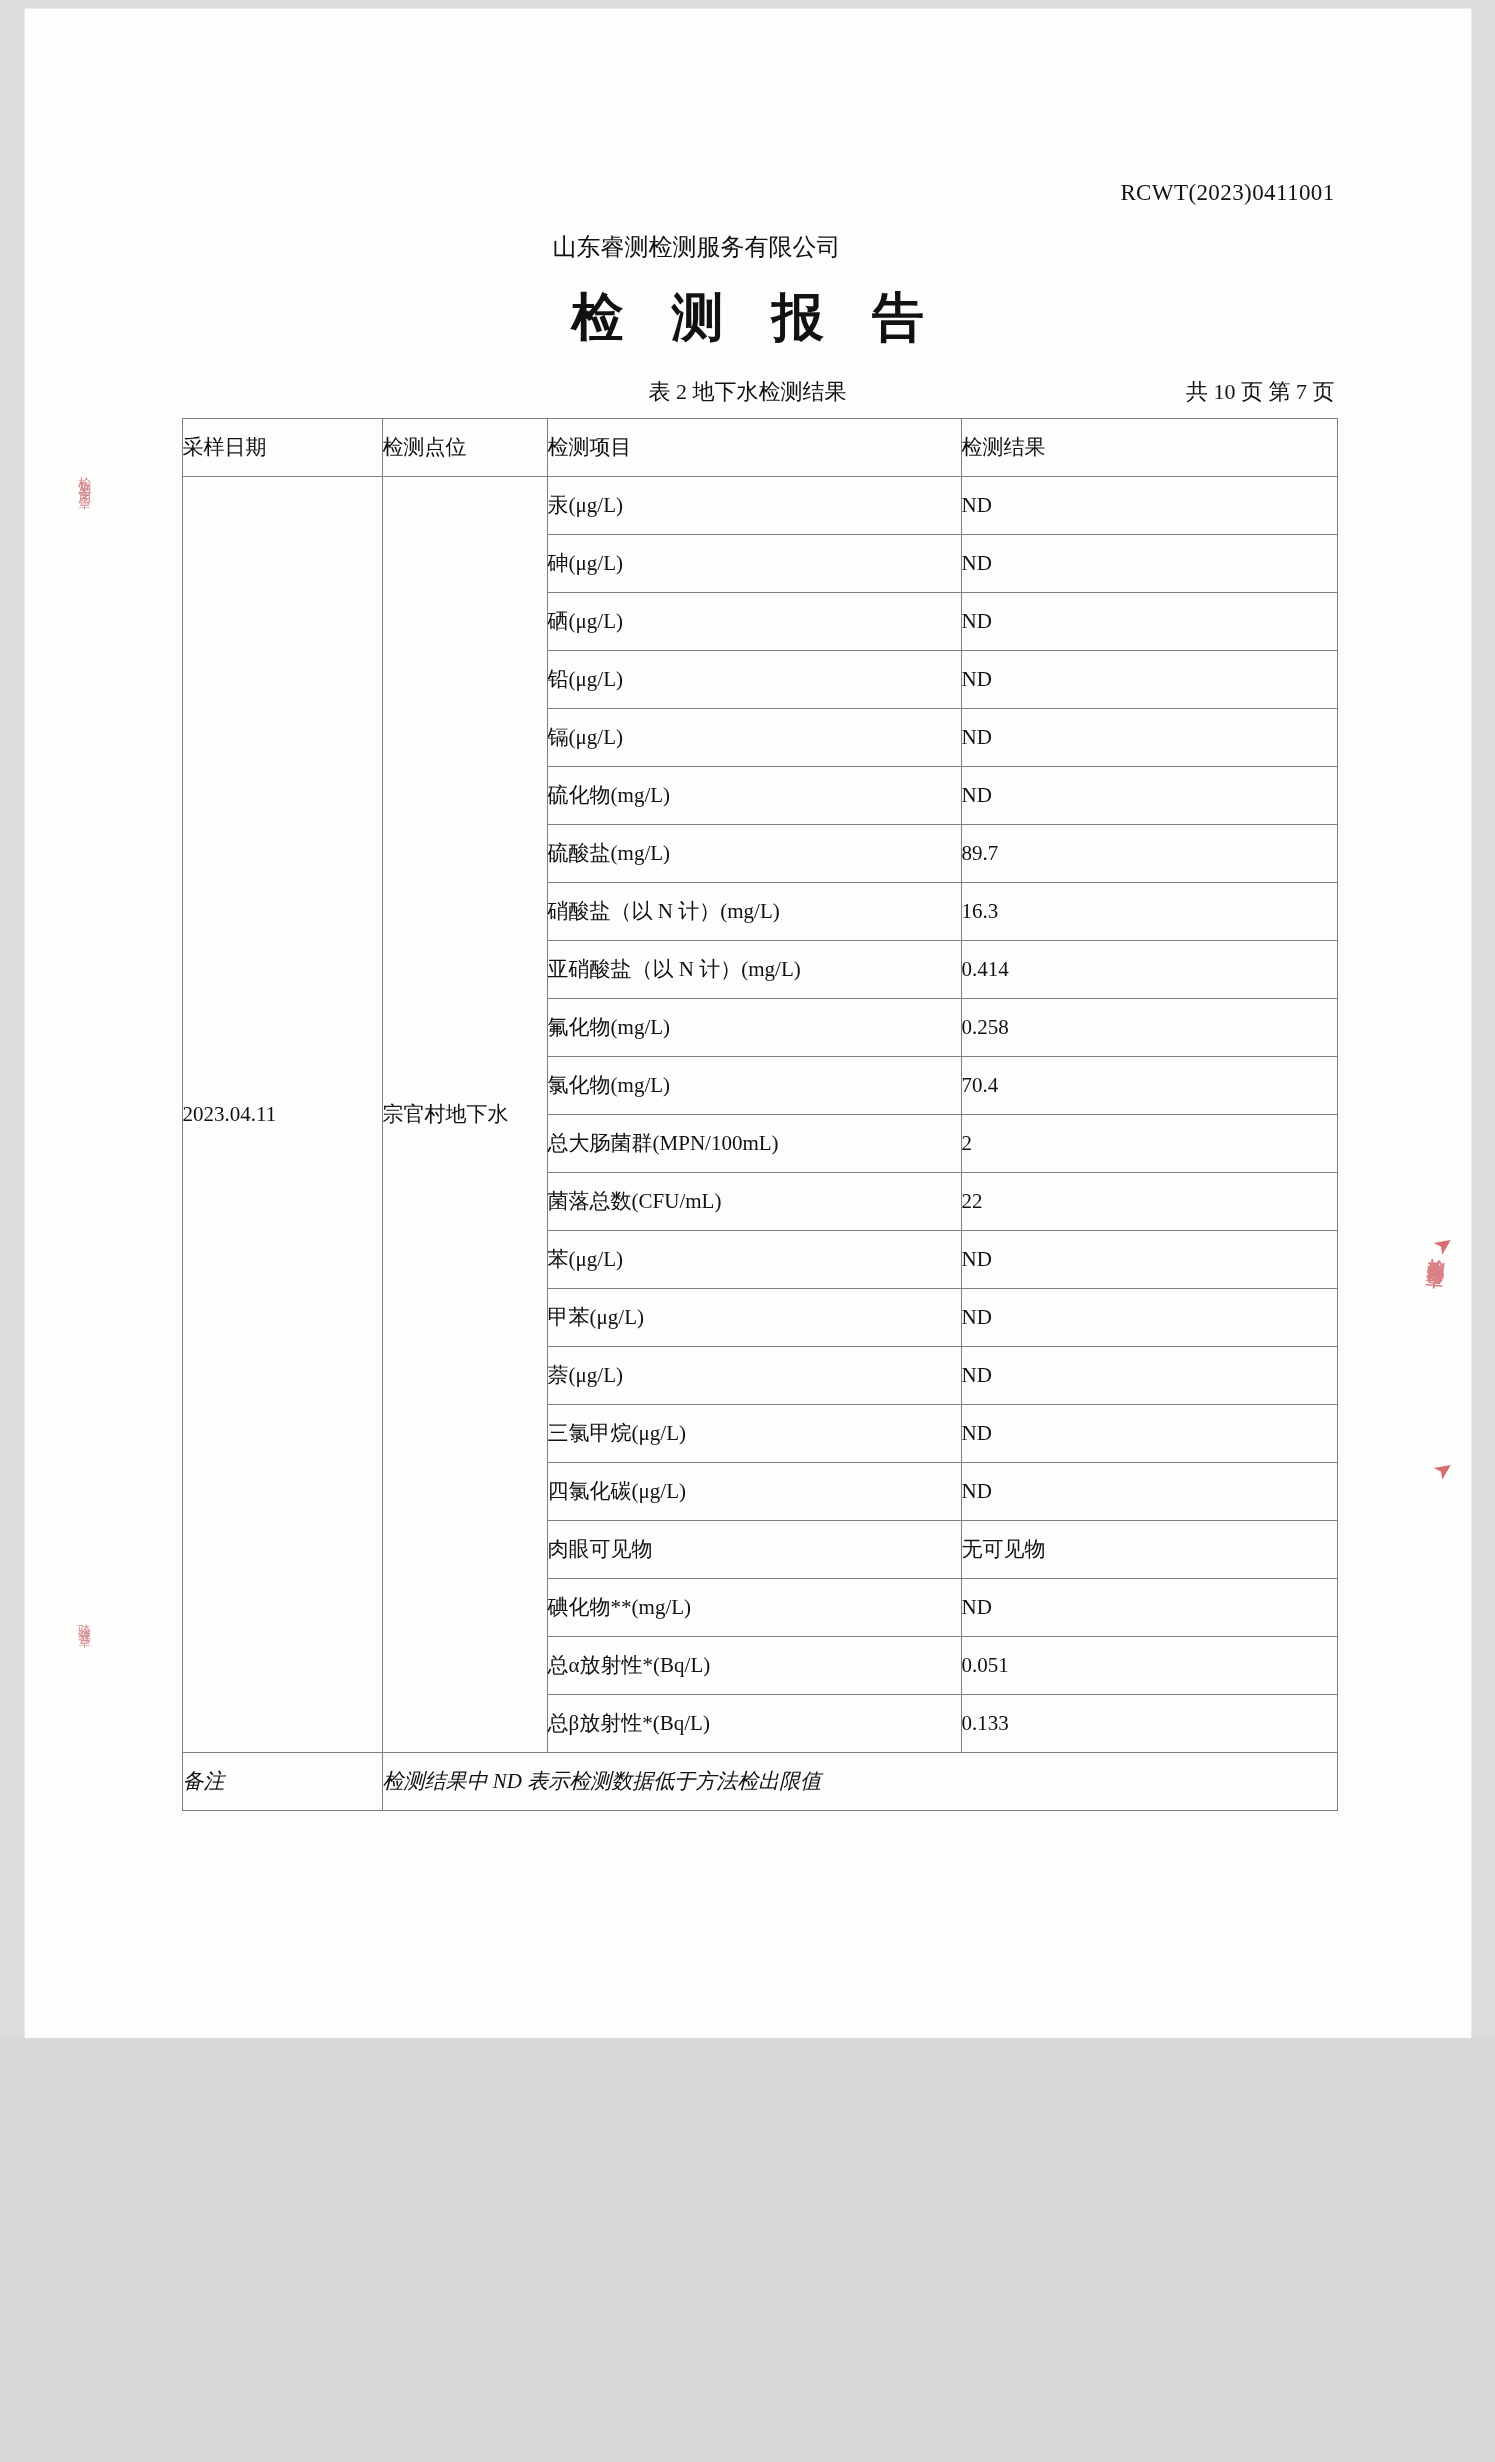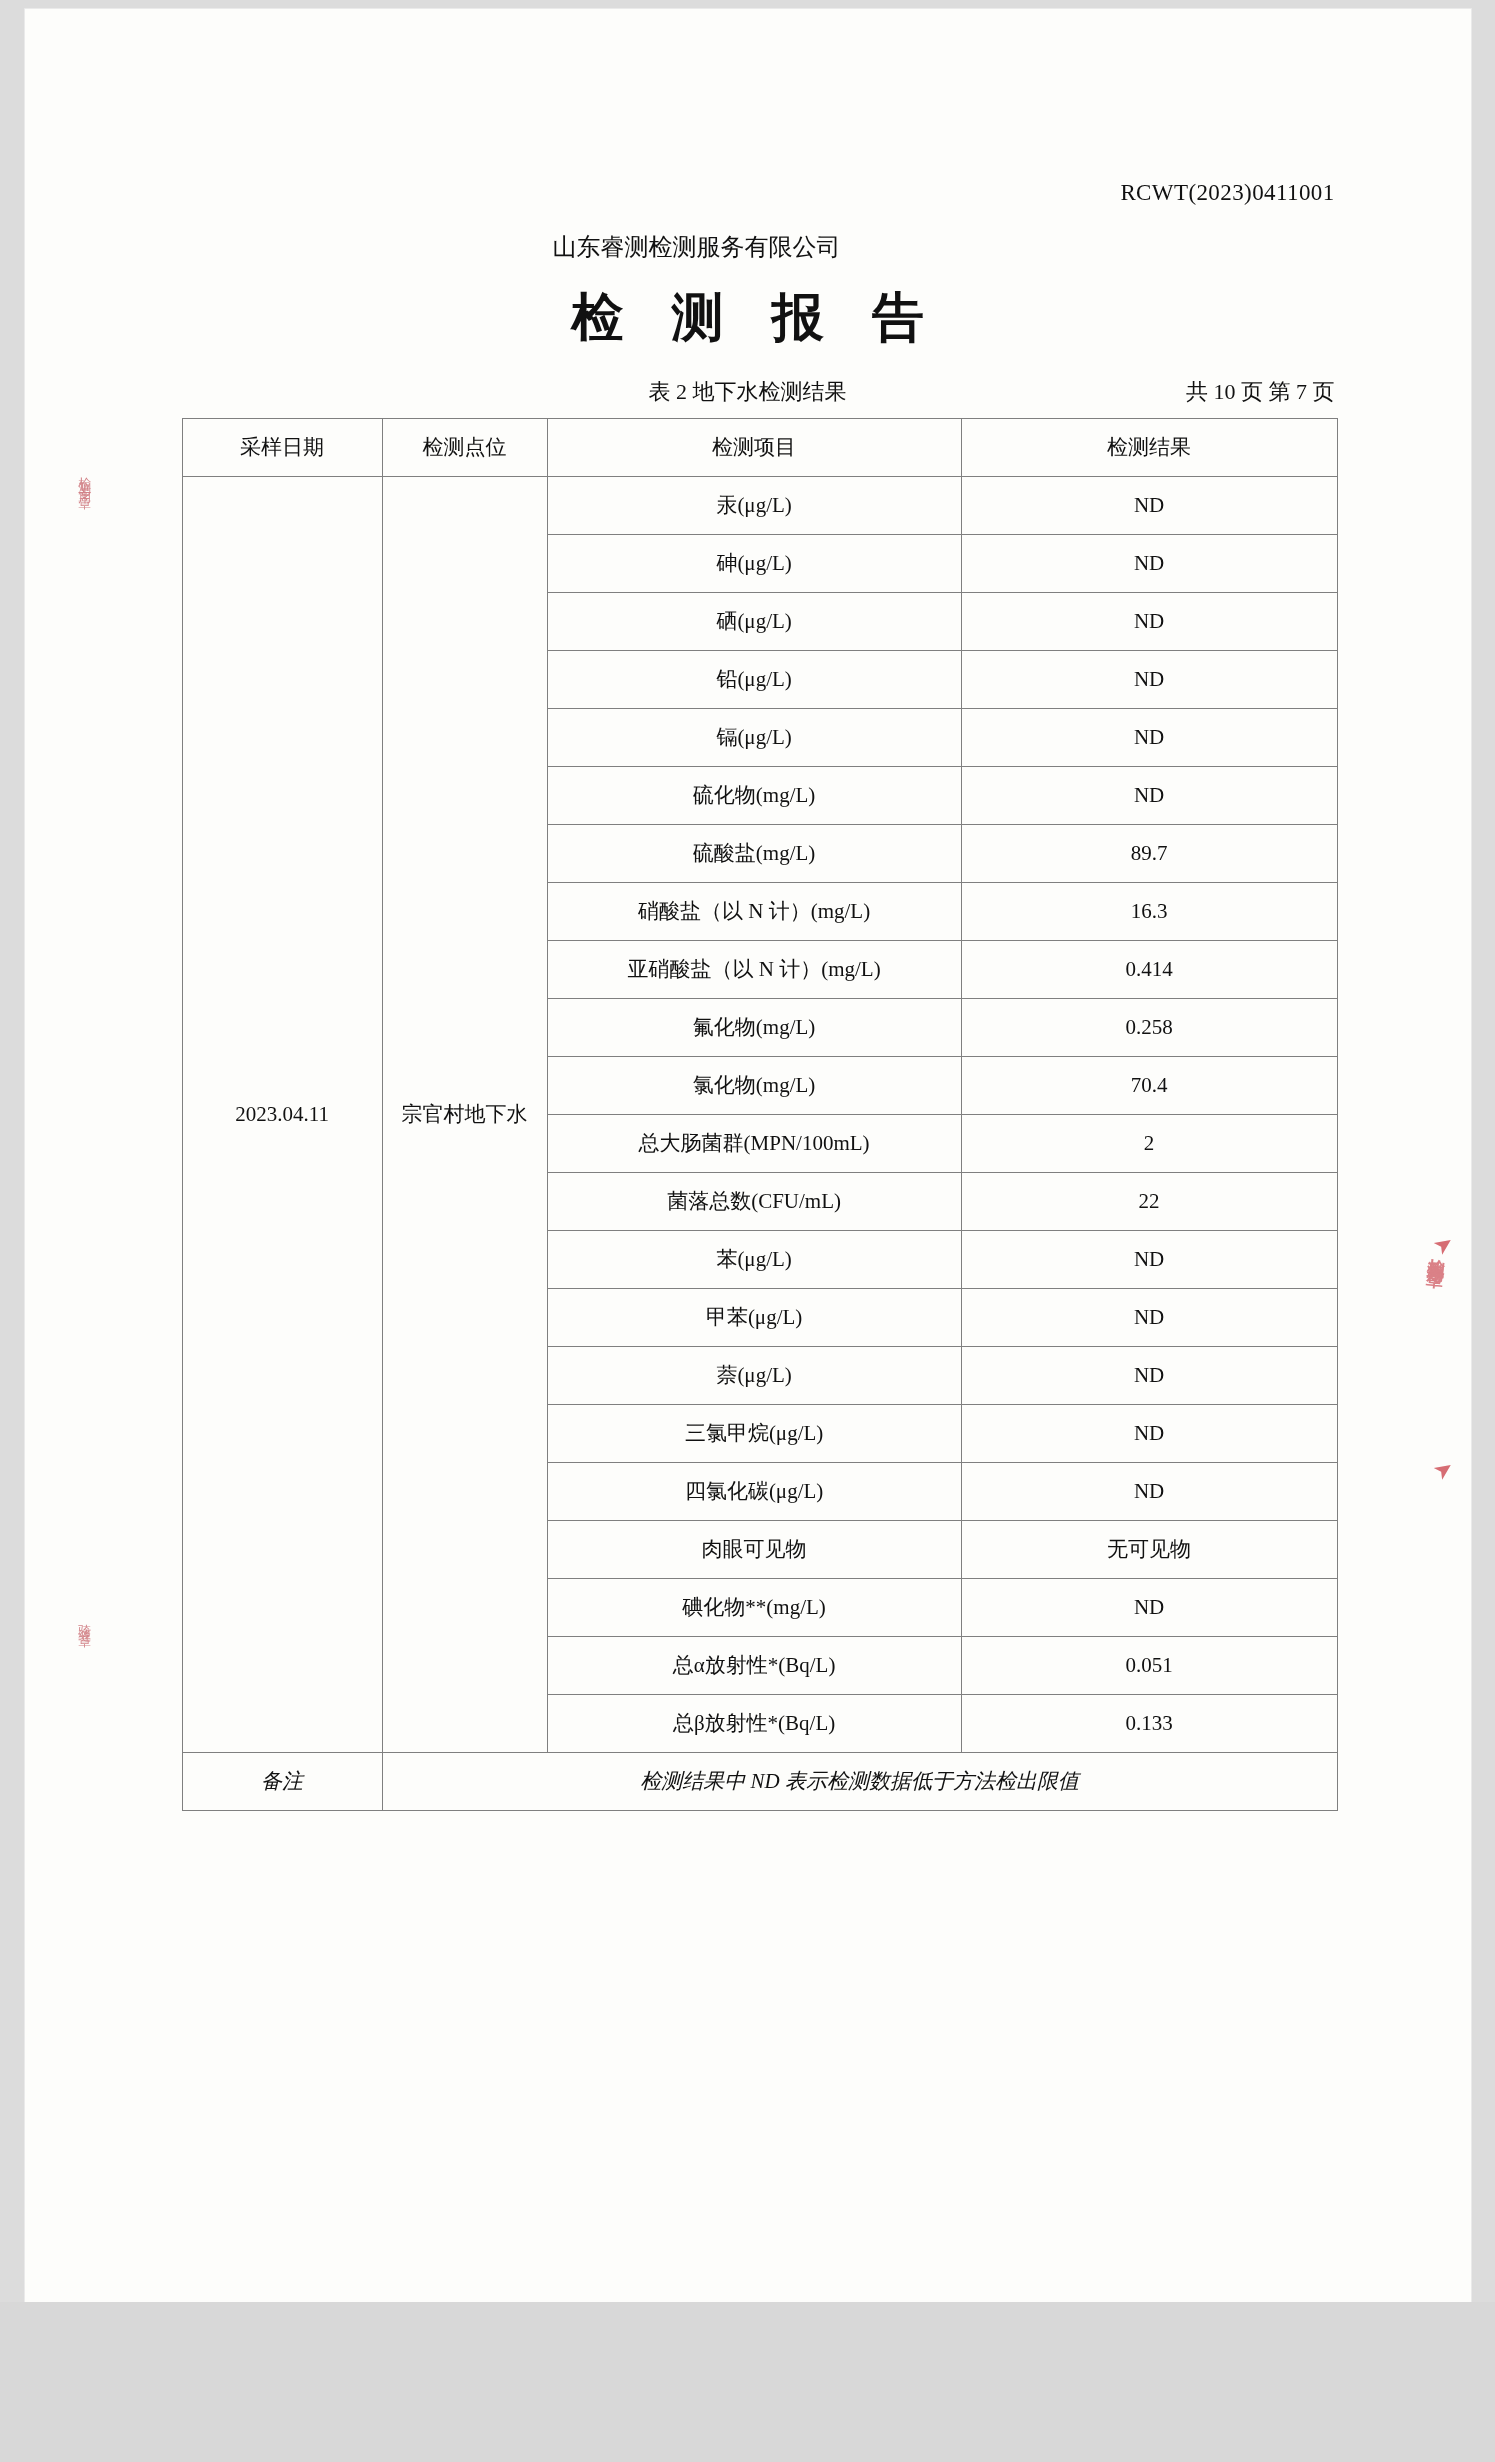--- a/index.html
+++ b/index.html
@@ -6,21 +6,21 @@
     margin: 0;
     padding: 0;
     background: #d8d8d8;
   }
   body {
     font-family: "Liberation Serif", "DejaVu Serif", serif;
   }
   .page {
     position: relative;
     width: 1495px;
-    height: 2302px;
+    height: 2038px;
     margin: 0 auto;
     background: #fca5a5;
     overflow: hidden;
   }
   .sheet {
     position: absolute;
     left: 24.6px;
     top: 8.8px;
     width: 1446px;
     height: 2436px;
@@ -77,21 +77,21 @@
   table.result {
     position: absolute;
     left: 157px;
     top: 409px;
     width: 1150px;
     border-collapse: collapse;
     table-layout: fixed;
   }
   table.result td {
     border: 0.9px solid #7f7f7f;
-    text-align: center;
+    text-align: left;
     vertical-align: middle;
     font-size: 21px;
     color: #111;
     padding: 0;
     height: 57px;
   }
   td.col-date { width: 199px; }
   td.col-point { width: 164px; }
   td.col-item { width: 413px; }
   td.col-result { width: 375px; margin-left: 36px; }

